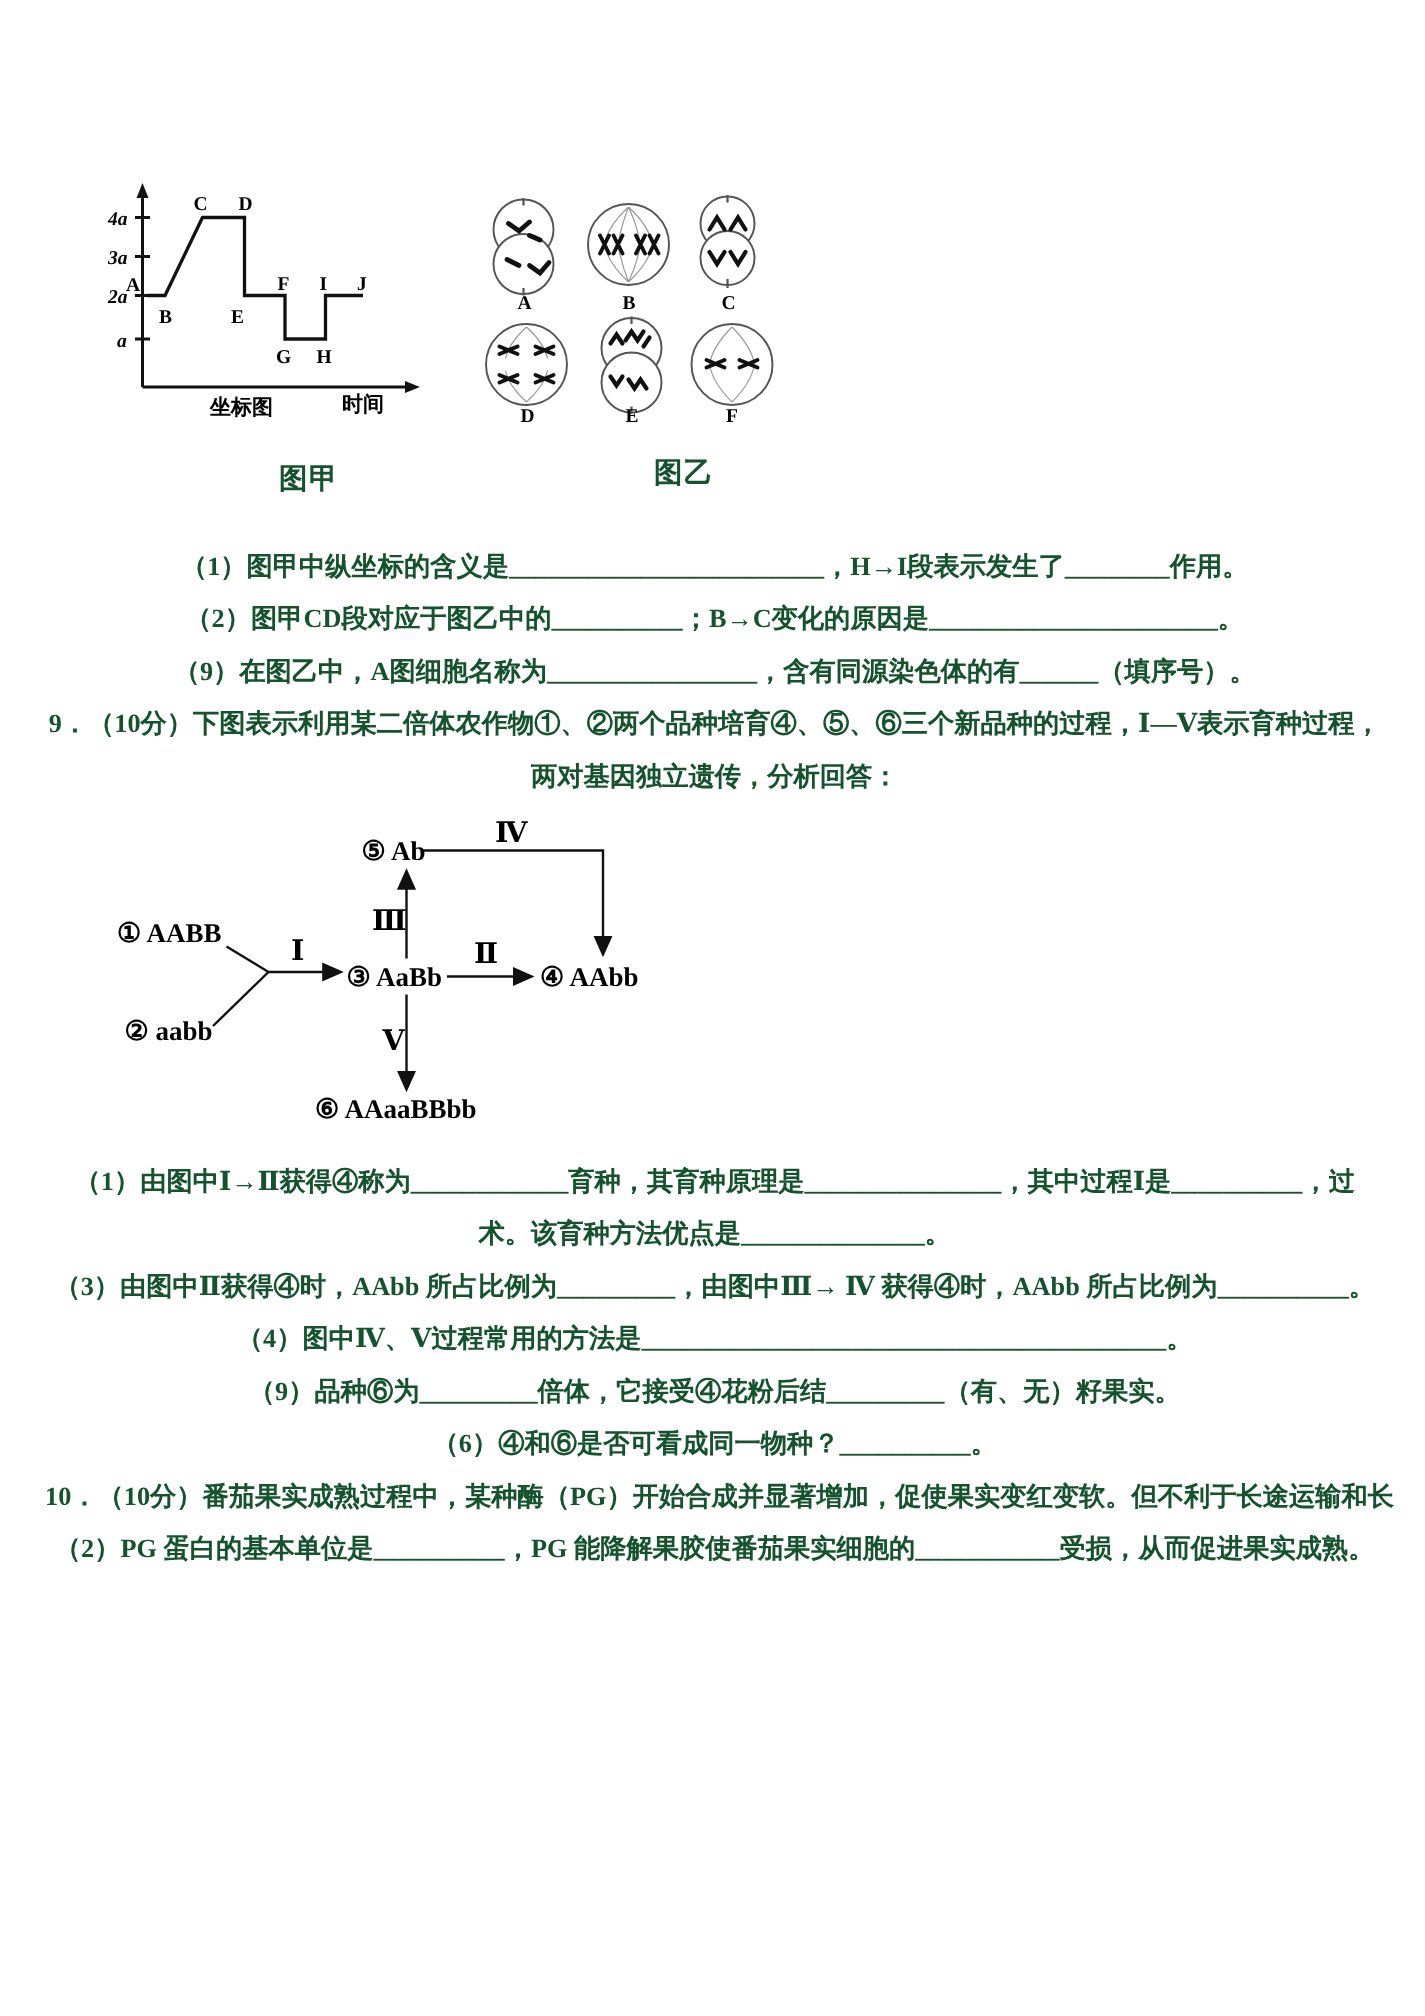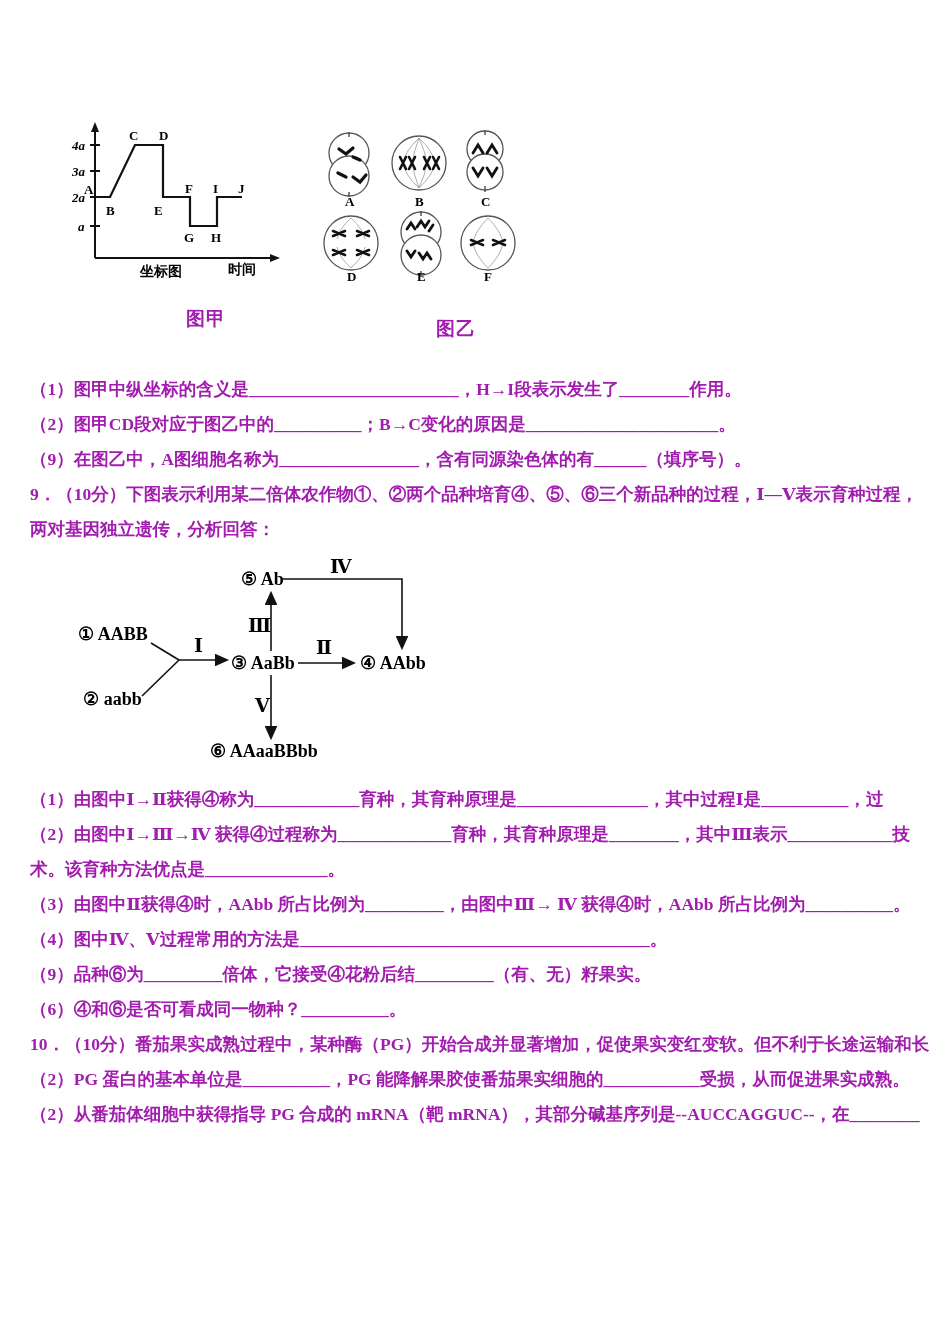--- a/index.html
+++ b/index.html
@@ -1,36 +1,36 @@
 <!DOCTYPE html>
 <html><head>
 <meta charset="utf-8">
 <style>
   * { margin:0; padding:0; box-sizing:border-box; }
   html,body { background:#ffffff; }
   .page {
     position:relative; width:950px; height:1344px; background:#ffffff;
     font-family:"Liberation Serif","DejaVu Serif",serif;
-    color:#a21caf; overflow:hidden;
+    color:#14532d; overflow:hidden;text-align:center;
   }
   
   .fig { position:absolute; }
   .fig-caption {
     position:absolute; font-size:19px; font-weight:bold; letter-spacing:1px;
   }
   svg text { font-family:"Liberation Serif","DejaVu Serif",serif; }
   .tick-lab { font-size:13px; font-weight:bold; font-style:italic; }
   .pt-lab  { font-size:13px; font-weight:bold; }
   .cell-lab{ font-size:13px; font-weight:bold; }
   .cn-lab  { font-size:14px; font-weight:bold; }
   .node-lab{ font-size:18px; }
   .proc-lab{ font-size:19px; }
   
   .qtext {
-    position:absolute; left:30px; top:372px; width:893px;
+    position:absolute; left:30px; top:360px; width:893px;
     font-size:17.5px; font-weight:bold; line-height:35px;
     white-space:nowrap;
   }
   .qline { height:35px; }
   .diagram-row { height:235px; position:relative; }
   .diagram-row svg { position:absolute; left:28px; top:0; }
 </style>
 </head>
 <body>
 
@@ -155,21 +155,21 @@
         <path d="M175,105 Q162,118 160,130 M175,105 Q188,118 190,130"></path>
         <path d="M175,155 Q162,142 160,130 M175,155 Q188,142 190,130"></path>
       </g>
       <g stroke="#111" stroke-width="2.6" fill="none" stroke-linecap="round">
         <path d="M158,127 l12,5 M158,132 l12,-5"></path>
         <path d="M180,127 l12,5 M180,132 l12,-5"></path>
       </g>
       <text class="cell-lab" x="171" y="168">F</text>
     </g>
   </svg>
-  <div class="fig-caption" style="left:436px; top:316px;">图乙</div>
+  <div class="fig-caption" style="left:436px; top:302px;">图乙</div>
 
   <div class="qtext">
     <div class="qline">（1）图甲中纵坐标的含义是________________________，H→I段表示发生了________作用。</div>
     <div class="qline">（2）图甲CD段对应于图乙中的__________；B→C变化的原因是______________________。</div>
     <div class="qline">（9）在图乙中，A图细胞名称为________________，含有同源染色体的有______（填序号）。</div>
     <div class="qline">9．（10分）下图表示利用某二倍体农作物①、②两个品种培育④、⑤、⑥三个新品种的过程，Ⅰ—Ⅴ表示育种过程，</div>
     <div class="qline">两对基因独立遗传，分析回答：</div>
 
     <div class="diagram-row">
       <svg width="430" height="235" viewBox="0 0 430 235">
@@ -198,24 +198,22 @@
           <line x1="121" y1="113" x2="168" y2="113" marker-end="url(#arr)"></line>
           <line x1="240" y1="116" x2="295" y2="116" marker-end="url(#arr)"></line>
           <line x1="213" y1="104" x2="213" y2="47" marker-end="url(#arr)"></line>
           <polyline points="224,32 344,32 344,100" marker-end="url(#arr)"></polyline>
           <line x1="213" y1="128" x2="213" y2="190" marker-end="url(#arr)"></line>
         </g>
       </svg>
     </div>
 
     <div class="qline">（1）由图中Ⅰ→Ⅱ获得④称为____________育种，其育种原理是_______________，其中过程Ⅰ是__________，过</div>
-    <div class="qline">（2）由图中Ⅰ→Ⅲ→Ⅳ 获得④过程称为_____________育种，其育种原理是________，其中Ⅲ表示____________技</div>
     <div class="qline">术。该育种方法优点是______________。</div>
     <div class="qline">（3）由图中Ⅱ获得④时，AAbb 所占比例为_________，由图中Ⅲ→ Ⅳ 获得④时，AAbb 所占比例为__________。</div>
     <div class="qline">（4）图中Ⅳ、Ⅴ过程常用的方法是________________________________________。</div>
     <div class="qline">（9）品种⑥为_________倍体，它接受④花粉后结_________（有、无）籽果实。</div>
     <div class="qline">（6）④和⑥是否可看成同一物种？__________。</div>
     <div class="qline">10．（10分）番茄果实成熟过程中，某种酶（PG）开始合成并显著增加，促使果实变红变软。但不利于长途运输和长</div>
     <div class="qline">（2）PG 蛋白的基本单位是__________，PG 能降解果胶使番茄果实细胞的___________受损，从而促进果实成熟。</div>
-    <div class="qline">（2）从番茄体细胞中获得指导 PG 合成的 mRNA（靶 mRNA），其部分碱基序列是--AUCCAGGUC--，在________</div>
   </div>
 
 </div>
 
 </body></html>

